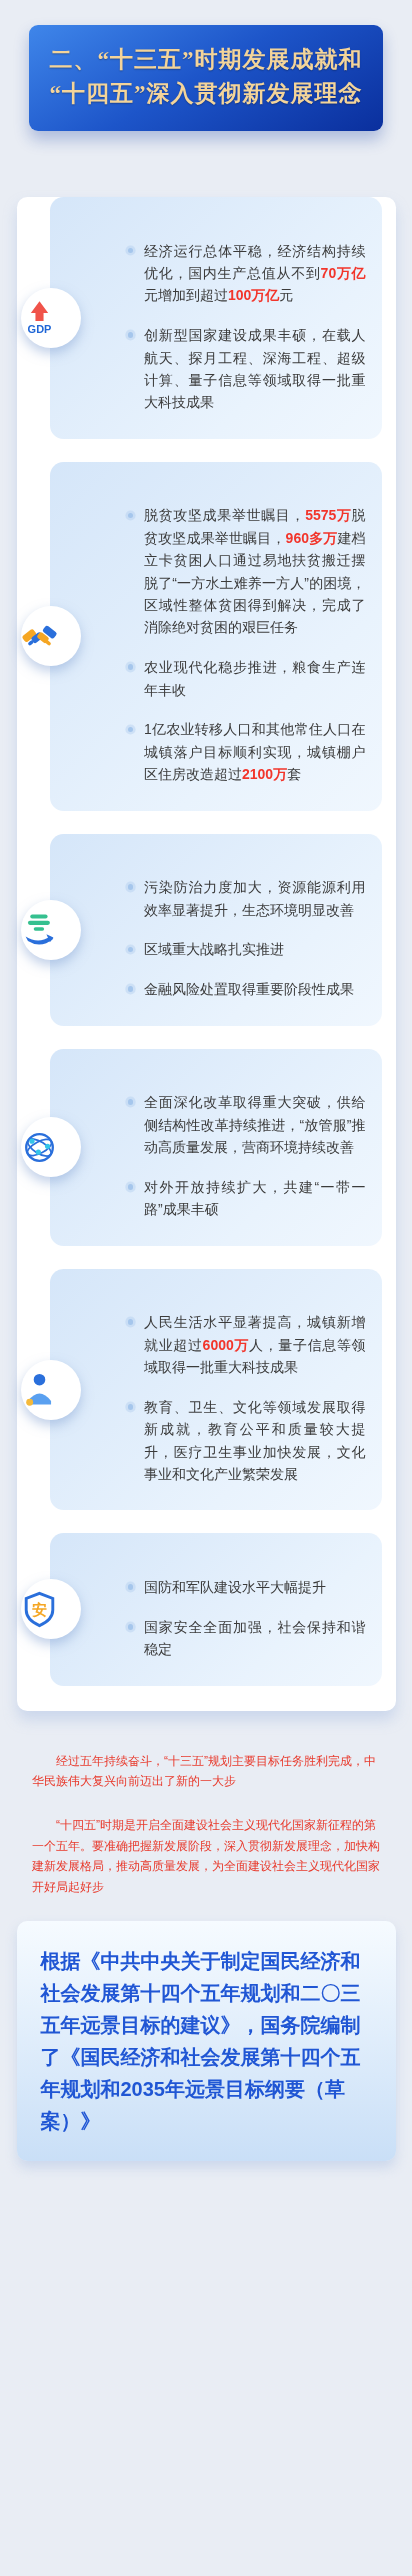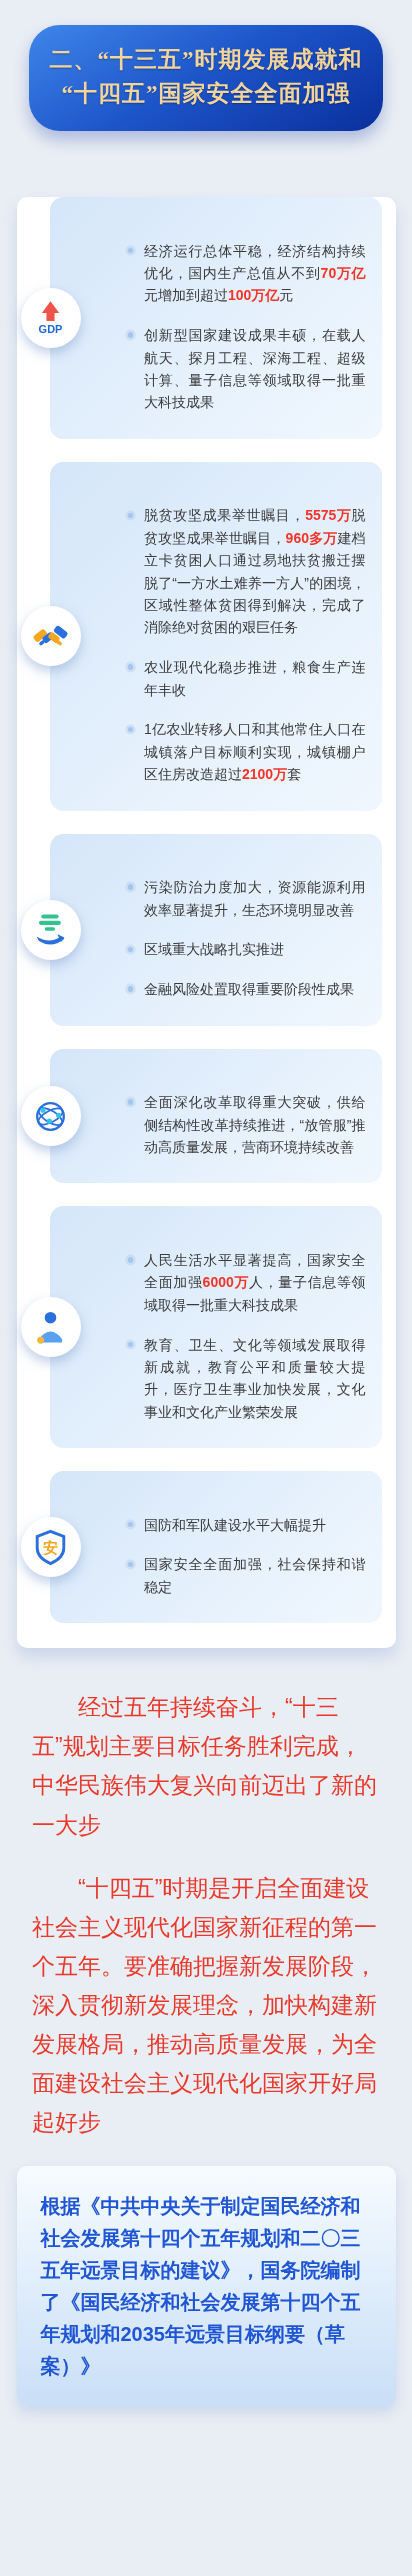--- a/index.html
+++ b/index.html
@@ -8,21 +8,21 @@
     background:#e9edf4;
     font-family:"Liberation Sans","DejaVu Sans",sans-serif;
     -webkit-font-smoothing:antialiased;
   }
   .page{position:relative;width:412px;}
 
   
   .banner{
     margin:25px 29px 0;
     background:linear-gradient(150deg,#3f86ea 0%,#1d55c9 48%,#0a2f9d 100%);
-    border-radius:31px;
+    border-radius:9px;
     padding:17.5px 8.2px 19.6px;
     text-align:center;
     box-shadow:0 8.2px 14.4px rgba(20,60,160,.28);
   }
   .banner .line{
     font-family:"Liberation Serif","DejaVu Serif",serif;
     font-weight:bold;font-size:23px;line-height:1.5;
     color:#f3d49a;letter-spacing:1px;
     text-shadow:0 1px 1.5px rgba(0,0,0,.28);
   }
@@ -43,57 +43,57 @@
     margin:23px 13.4px 0 33px;
     background:linear-gradient(135deg,#d5e6f9 0%,#e9f3fd 70%,#f0f7fe 100%);
     border-radius:13.4px;
     padding:25px 16.5px 25px 77px;
     min-height:62px;
   }
   .icon-circle{
     position:absolute;left:-29px;top:50%;transform:translateY(-50%);
     width:60px;height:60px;background:#fff;border-radius:50%;
     box-shadow:0 5.2px 11.3px rgba(130,160,210,.5);
-    display:flex;align-items:center;justify-content:center;
+    display:flex;align-items:center;justify-content:flex-start;
   }
   .icon-circle svg{width:37px;height:37px;}
 
   .bullet{
     position:relative;padding-left:17.5px;margin-top:17.5px;
     font-size:14px;line-height:1.6;color:#3b3b3b;text-align:justify;
   }
   .bullet:first-child{margin-top:0;}
   .bullet .dot{
     position:absolute;left:1px;top:8.2px;width:5.7px;height:5.7px;border-radius:50%;
     background:#a5c6ec;box-shadow:0 0 0 2.6px rgba(165,198,236,.35);
   }
   .hl{color:#f2352b;font-weight:bold;}
 
   
-  .red-section{margin:40px 32px 0;color:#e8392b;font-size:23px;line-height:1.7;}
+  .red-section{margin:40px 32px 0;color:#e8392b;font-size:12px;line-height:1.7;}
   .red-section p{margin:0 0 24px;text-indent:2em;}
 
   
   .blue-card{
     margin:4.1px 16.5px 0;
     background:linear-gradient(180deg,#f6fbff 0%,#c9dff7 100%);
     border-radius:10.3px;
     padding:24px 24px;
     font-size:20px;font-weight:bold;color:#2056d4;line-height:1.6;
     box-shadow:0 6.2px 11.3px rgba(140,170,220,.3);
   }
 </style>
 </head>
 <body>
 
 <div class="page">
 
   <div class="banner">
     <div class="line">二、“十三五”时期发展成就和</div>
-    <div class="line">“十四五”国家安全全面加强</div>
+    <div class="line">“十四五”深入贯彻新发展理念</div>
   </div>
 
   <section class="card card1">
     <div>
         <div class="block">
           <span class="icon-circle">
             <svg viewBox="0 0 64 64">
               <path d="M32 4 L47 24 H39 V38 H25 V24 H17 Z" fill="#f0534a"></path>
               <text x="32" y="58" font-size="19" font-weight="bold" fill="#1f66d6" text-anchor="middle" font-family="Liberation Sans,sans-serif">GDP</text>
             </svg>
@@ -135,30 +135,31 @@
             <svg viewBox="0 0 64 64">
               <circle cx="32" cy="32" r="23" fill="none" stroke="#2a6fdb" stroke-width="4"></circle>
               <ellipse cx="32" cy="32" rx="23" ry="10" fill="none" stroke="#2a6fdb" stroke-width="3" transform="rotate(-28 32 32)"></ellipse>
               <ellipse cx="32" cy="32" rx="23" ry="10" fill="none" stroke="#2a6fdb" stroke-width="3" transform="rotate(32 32 32)"></ellipse>
               <circle cx="19" cy="21" r="4.5" fill="#35c5e8"></circle>
               <circle cx="30" cy="40" r="4.5" fill="#35c5e8"></circle>
               <circle cx="46" cy="30" r="4.5" fill="#35c5e8"></circle>
             </svg>
           </span>
           <div class="bullet"><span class="dot"></span><span>全面深化改革取得重大突破，供给侧结构性改革持续推进，“放管服”推动高质量发展，营商环境持续改善</span></div>
+          <div class="bullet"><span class="dot"></span><span>对外开放持续扩大，共建“一带一路”成果丰硕</span></div>
         </div>
         <div class="block">
           <span class="icon-circle">
             <svg viewBox="0 0 64 64">
               <circle cx="32" cy="15" r="10" fill="#2a6fdb"></circle>
               <path d="M12 52 Q32 26 52 52 L52 58 L12 58 Z" fill="#5aa0f0"></path>
               <circle cx="15" cy="54" r="6" fill="#f5b93a"></circle>
             </svg>
           </span>
-          <div class="bullet"><span class="dot"></span><span>人民生活水平显著提高，国家安全全面加强</span><span class="hl">6000万</span><span>人，量子信息等领域取得一批重大科技成果</span></div>
+          <div class="bullet"><span class="dot"></span><span>人民生活水平显著提高，城镇新增就业超过</span><span class="hl">6000万</span><span>人，量子信息等领域取得一批重大科技成果</span></div>
           <div class="bullet"><span class="dot"></span><span>教育、卫生、文化等领域发展取得新成就，教育公平和质量较大提升，医疗卫生事业加快发展，文化事业和文化产业繁荣发展</span></div>
         </div>
         <div class="block">
           <span class="icon-circle">
             <svg viewBox="0 0 64 64">
               <path d="M32 4 L55 13 V33 Q55 50 32 60 Q9 50 9 33 V13 Z" fill="none" stroke="#2a6fdb" stroke-width="5"></path>
               <text x="32" y="42" font-size="26" font-weight="bold" fill="#f5a623" text-anchor="middle" font-family="Liberation Sans,sans-serif">安</text>
             </svg>
           </span>
           <div class="bullet"><span class="dot"></span><span>国防和军队建设水平大幅提升</span></div>

